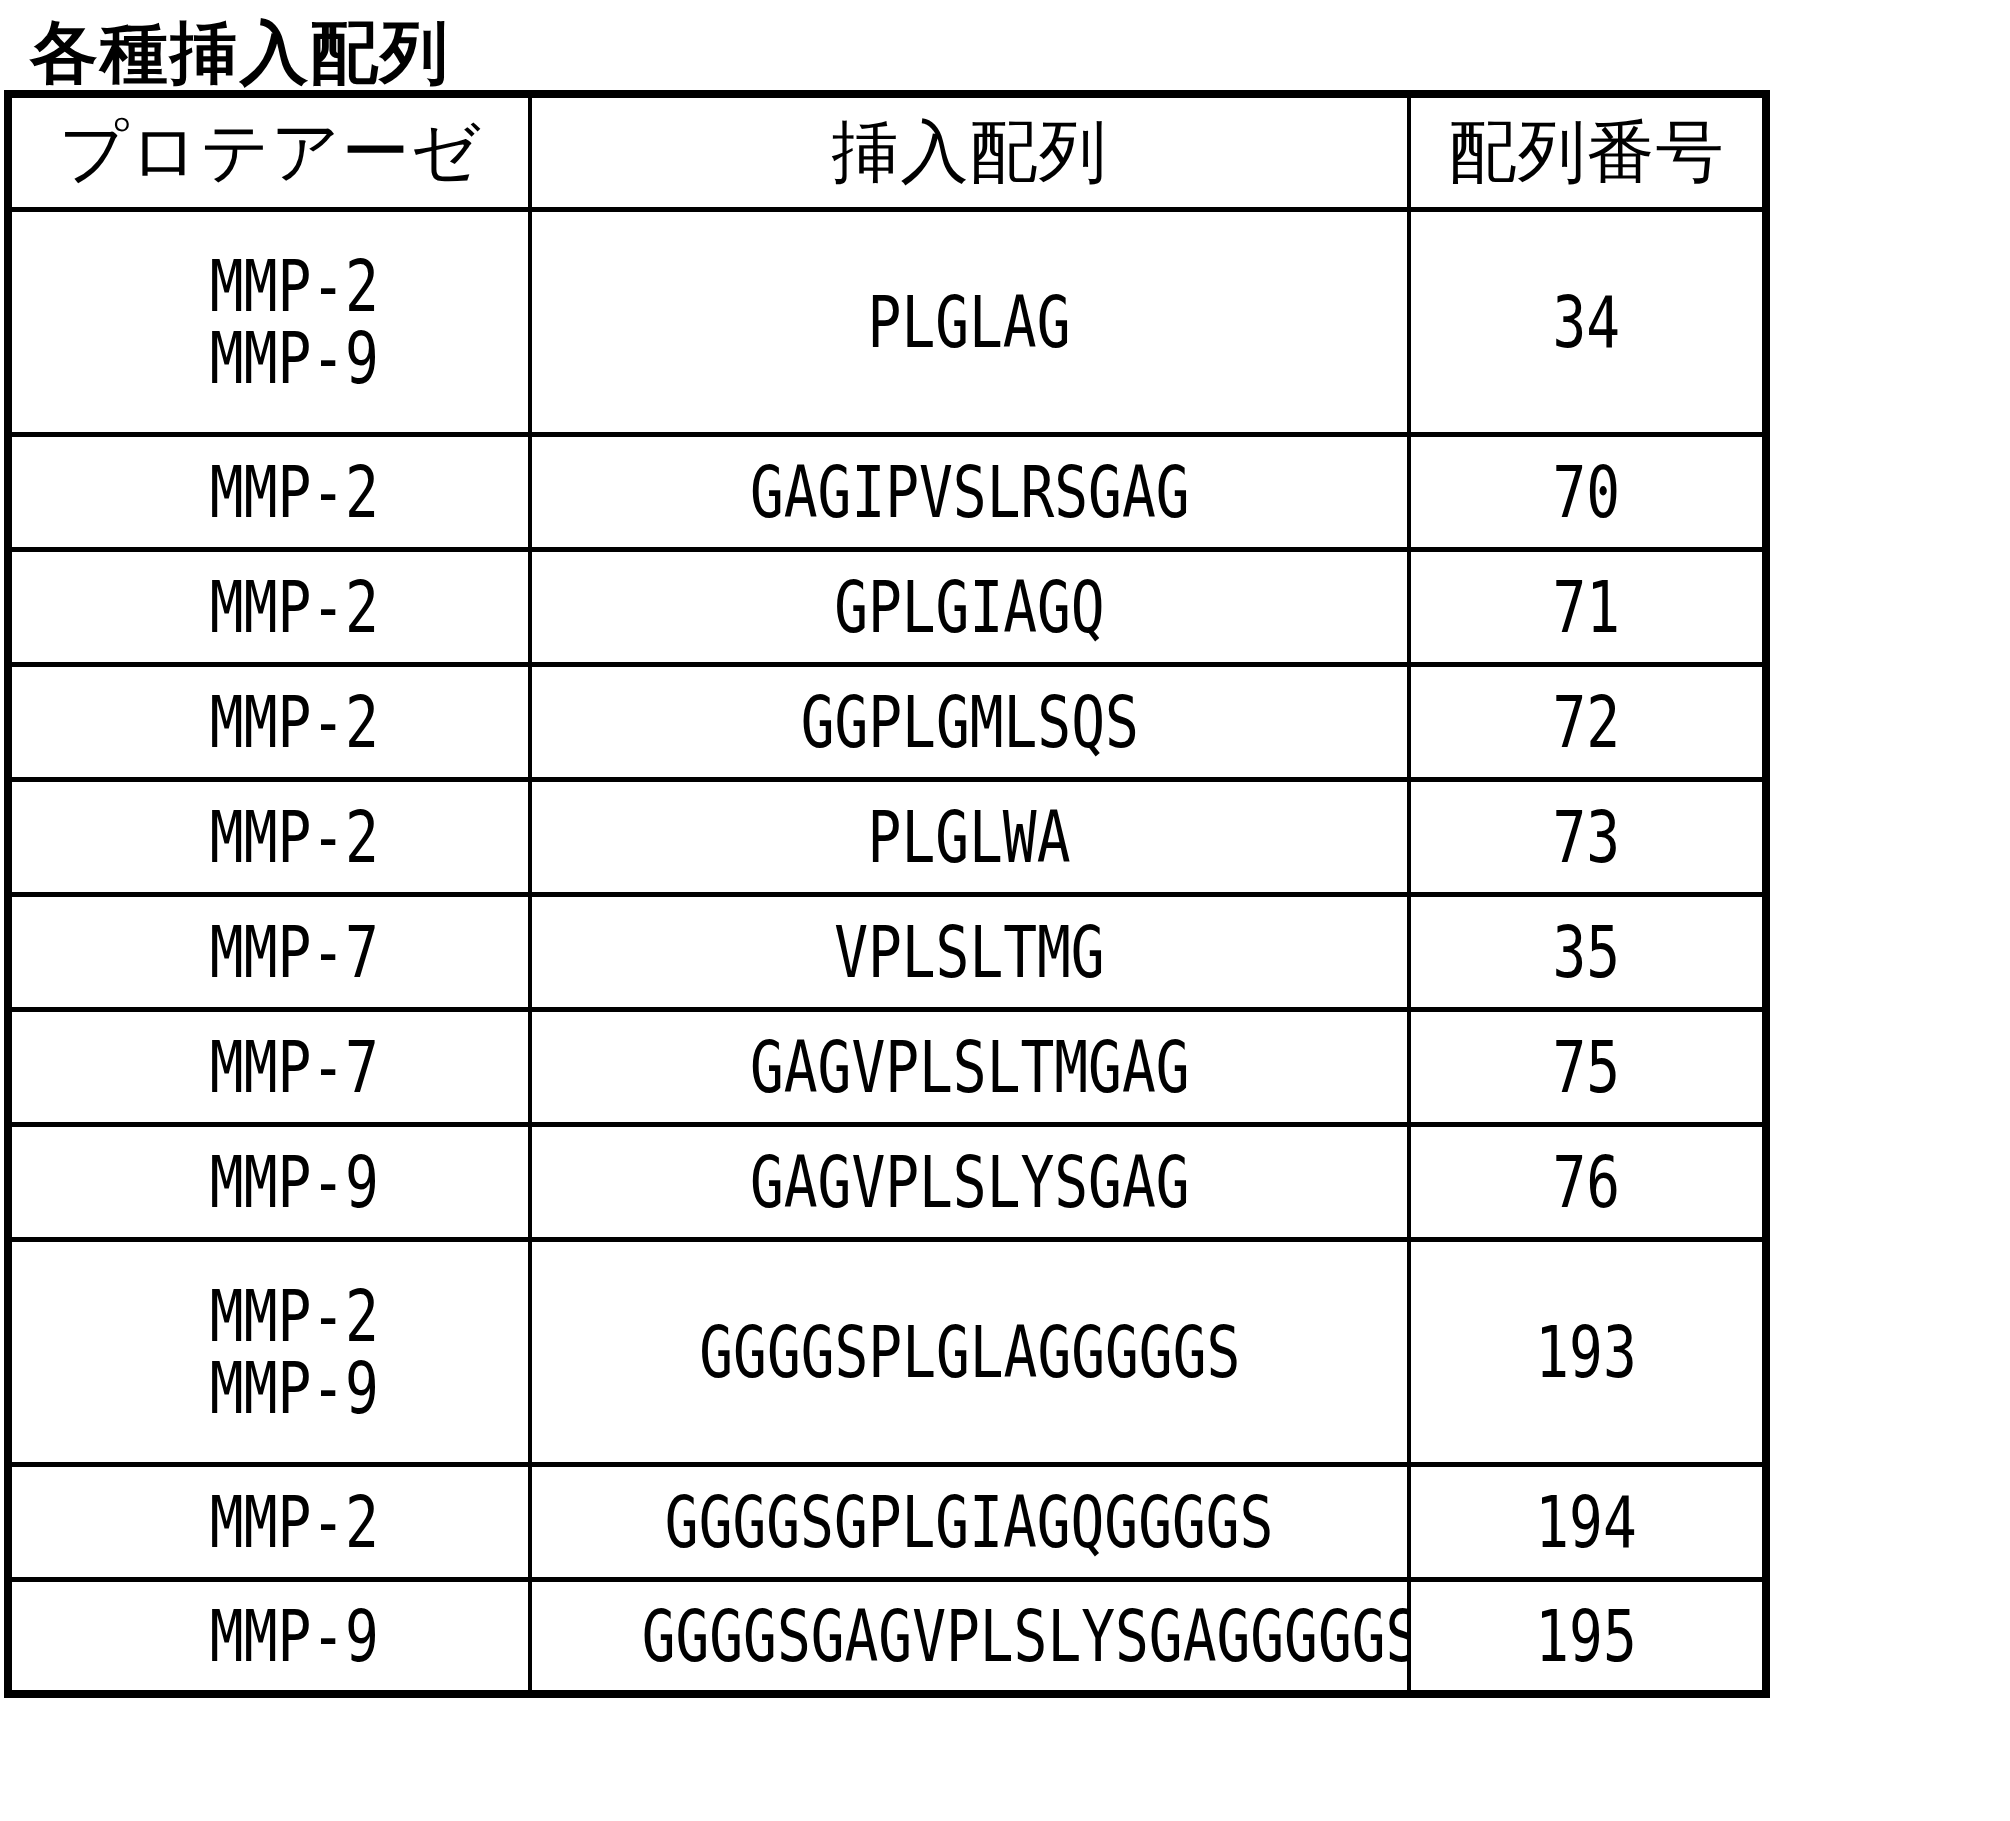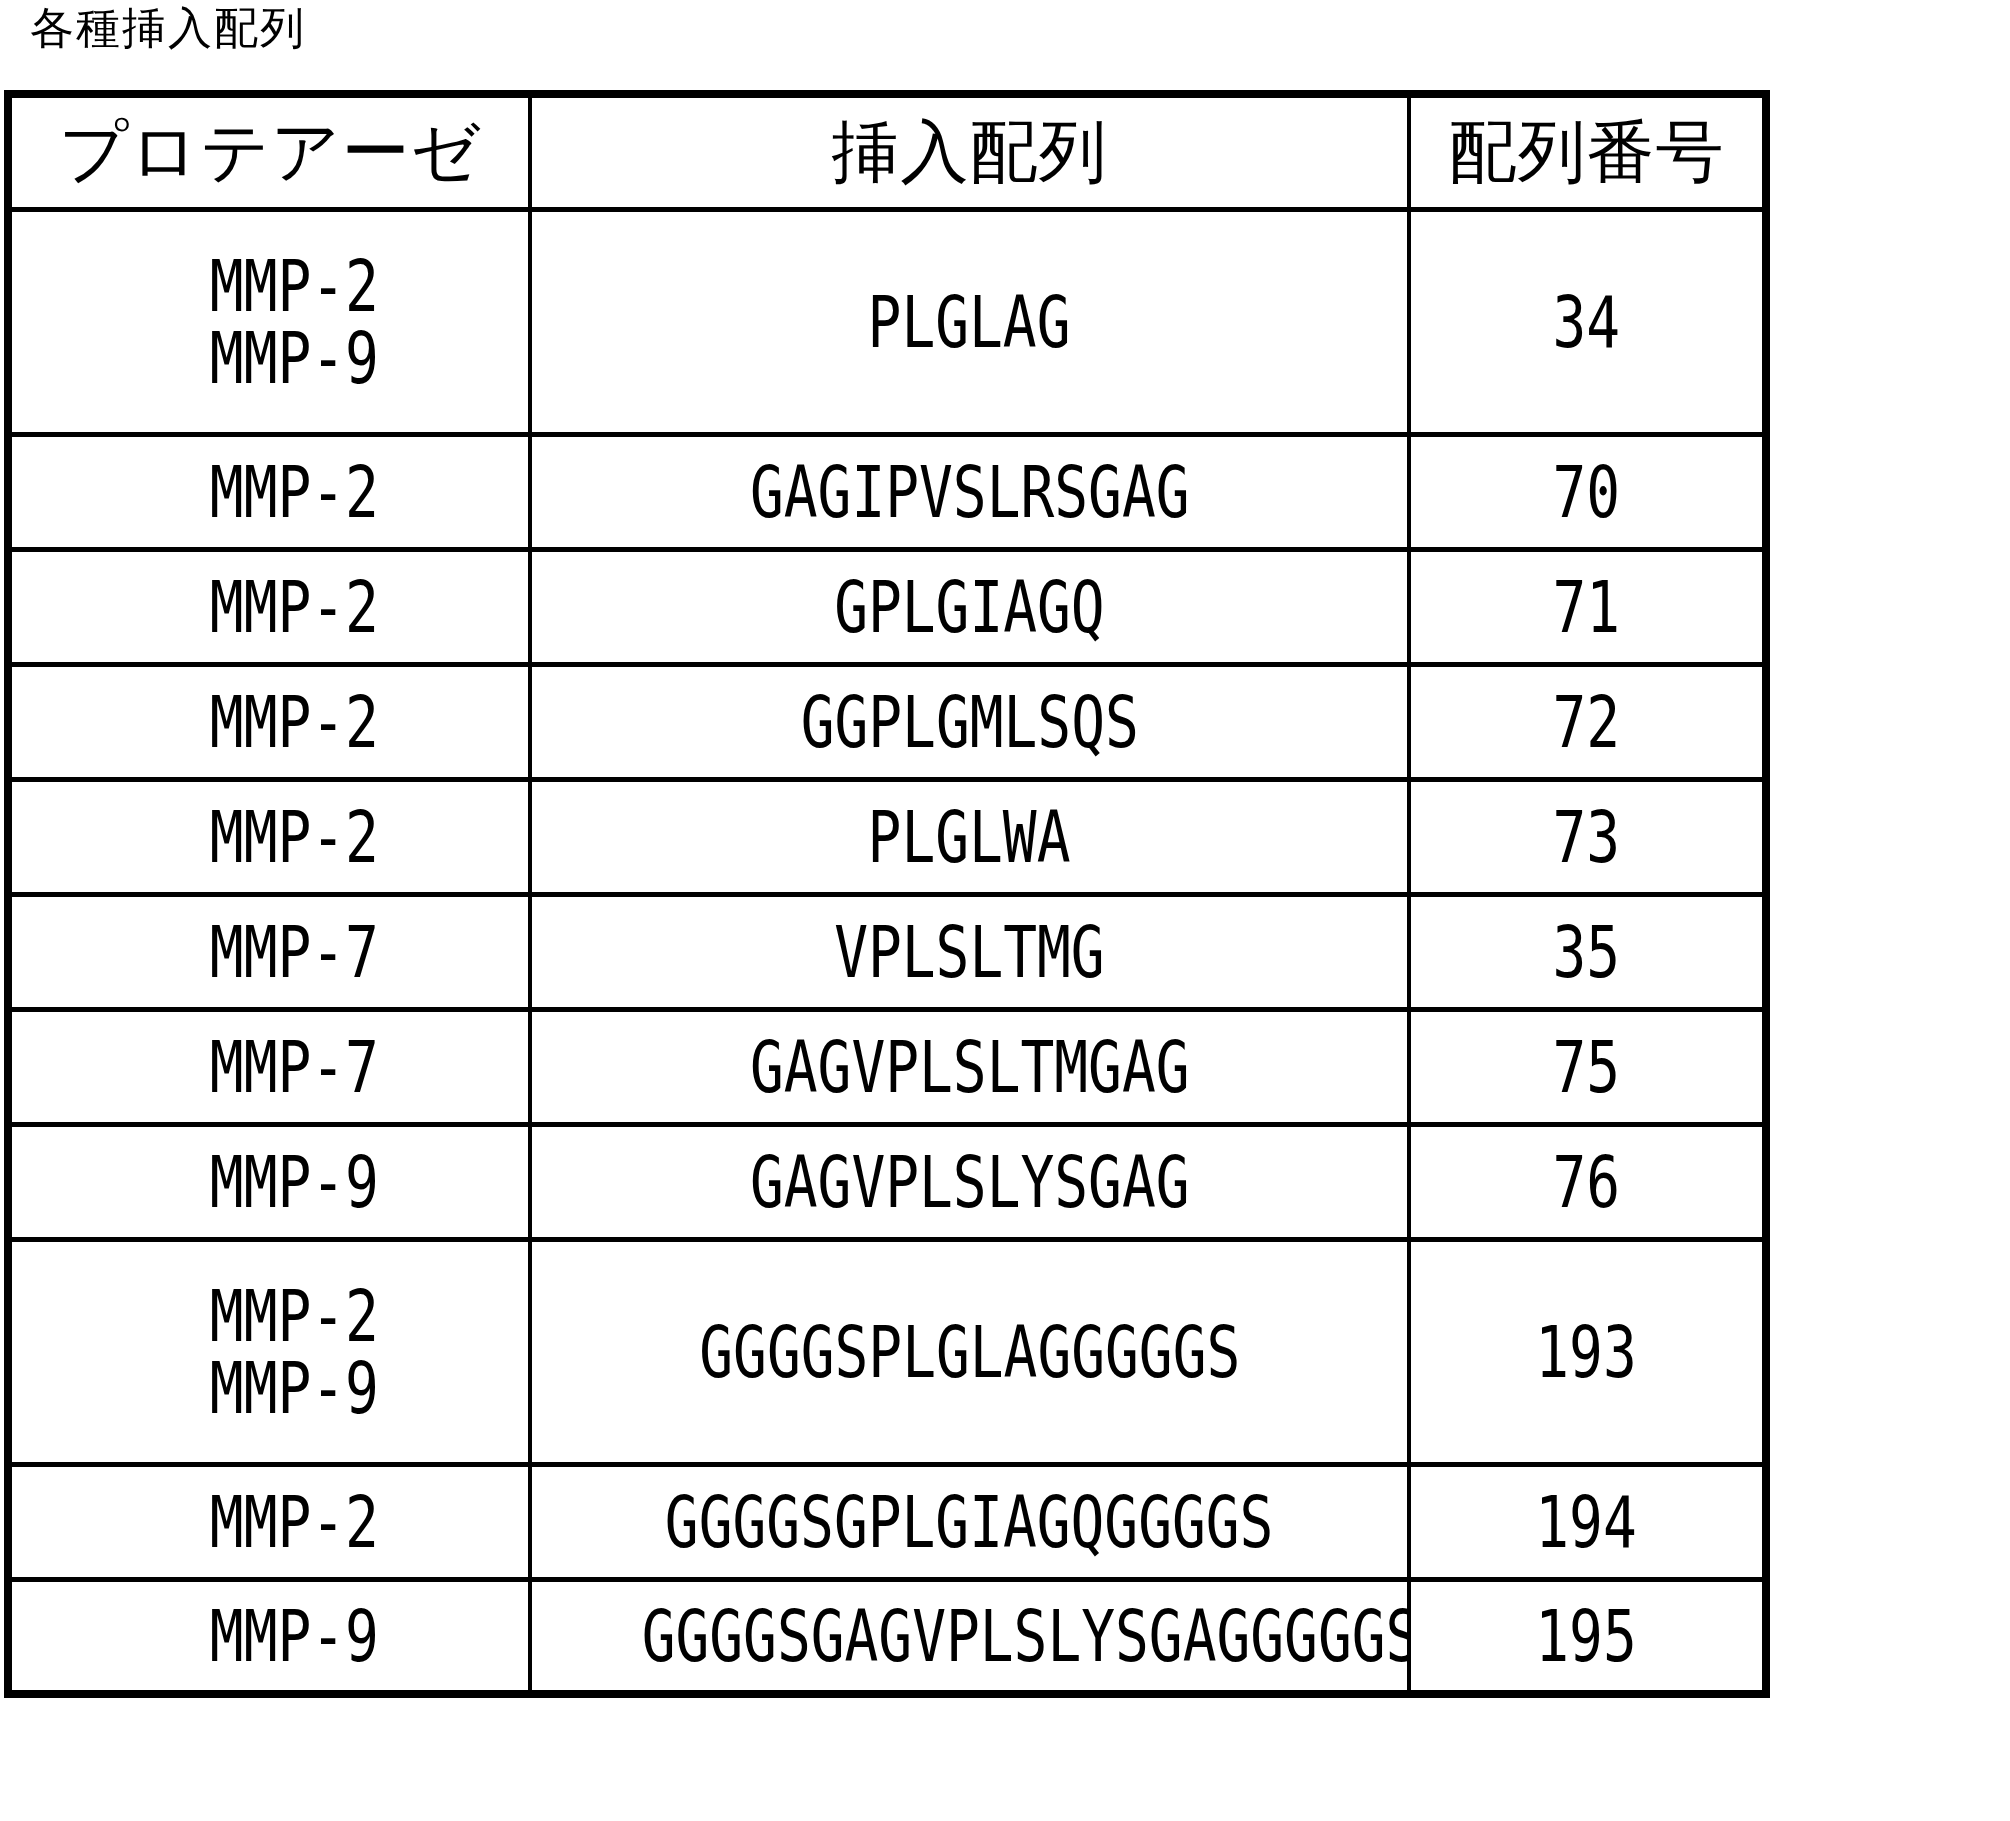--- a/index.html
+++ b/index.html
@@ -3,23 +3,23 @@
 <meta charset="utf-8">
 <style>
   html,body{margin:0;padding:0;background:#ffffff;}
   body{
     width:2010px;height:1821px;position:relative;
     font-family:"Liberation Sans", sans-serif;
     color:#000;
     -webkit-font-smoothing:none;
   }
   .title{
-    position:absolute;left:30px;top:6px;
-    font-size:44px;line-height:1.0;letter-spacing:2px;
-    font-weight:400;white-space:nowrap;
+    position:absolute;left:30px;top:18px;
+    font-size:68px;line-height:1.0;letter-spacing:2px;
+    font-weight:700;white-space:nowrap;
   }
   table.seq-table{
     position:absolute;left:4px;top:90px;
     width:1758px;
     border-collapse:collapse;table-layout:fixed;
     border:8px solid #000;
     background:#fff;
   }
   col.c-protease{width:522px;}
   col.c-sequence{width:879px;}

